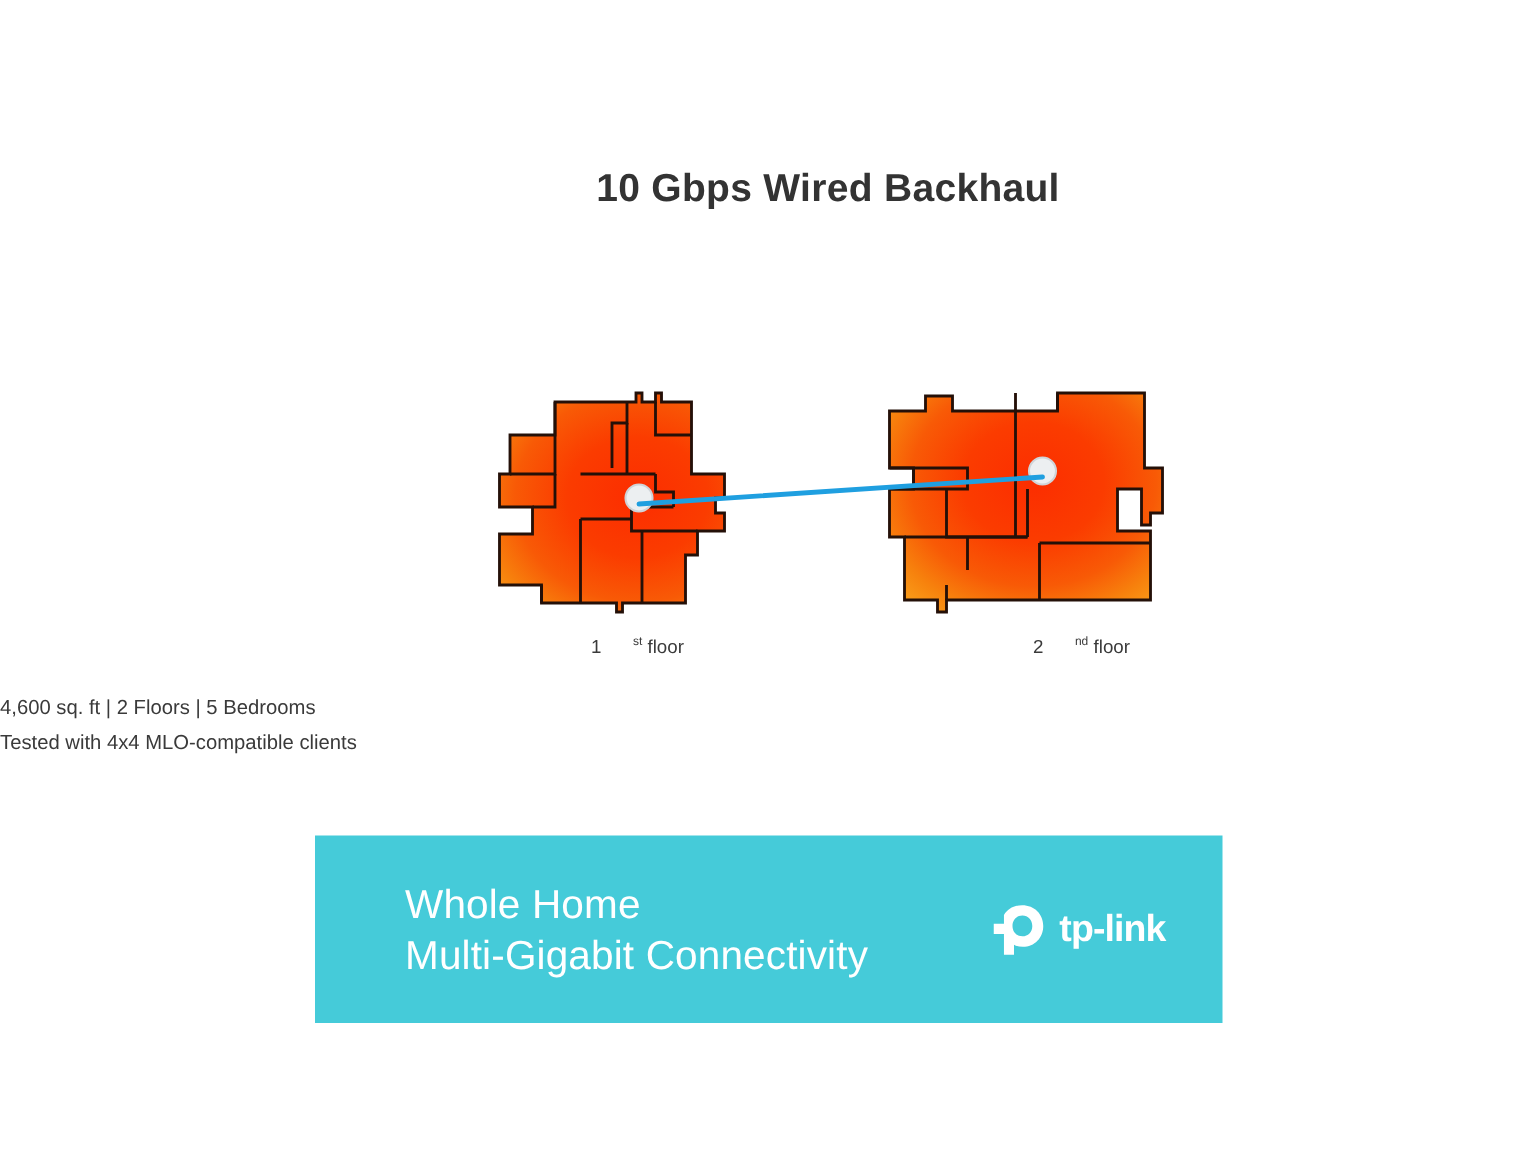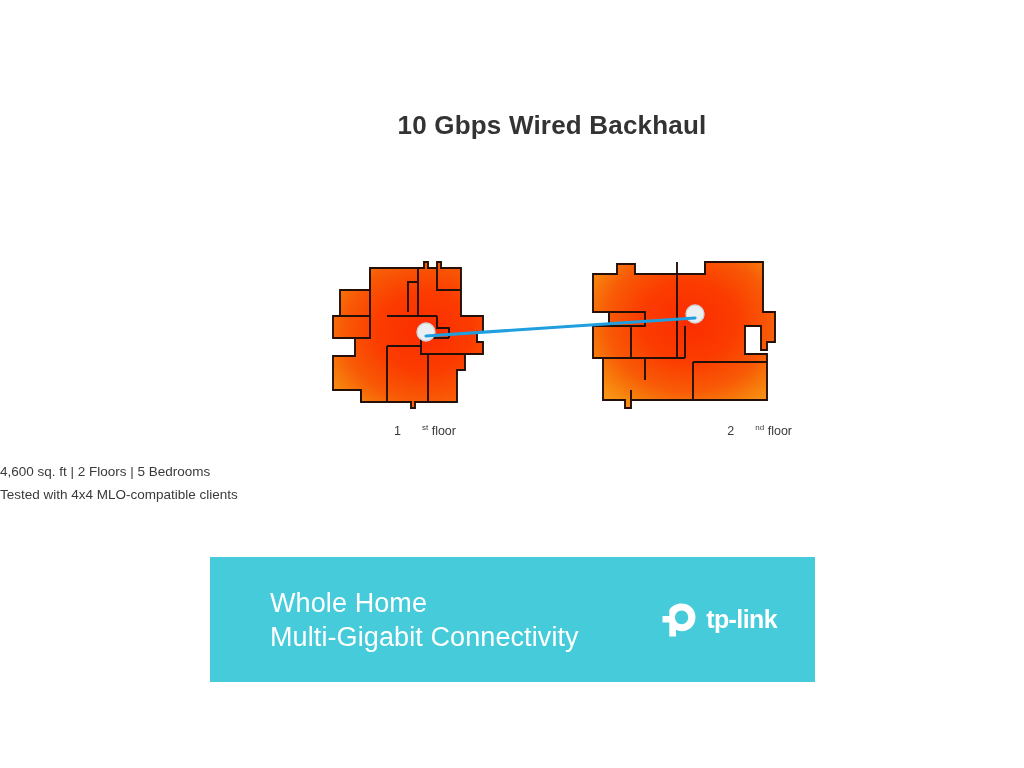--- a/index.html
+++ b/index.html
@@ -84,21 +84,21 @@
 
   .floor-caption {
     position: absolute;
     top: 173px;
     font-size: 12.5px;
     color: #3a3a3a;
     text-align: center;
     width: 200px;
   }
   #floor-caption-1 { left: 325px; }
-  #floor-caption-2 { left: 592px; text-align: right; }
+  #floor-caption-2 { left: 621px; }
   .floor-caption sup {
     font-size: 8px;
     vertical-align: super;
     padding-left: 21px;
   }
 
   #backhaul-link-layer {
     position: absolute;
     left: 0;
     top: 0;

